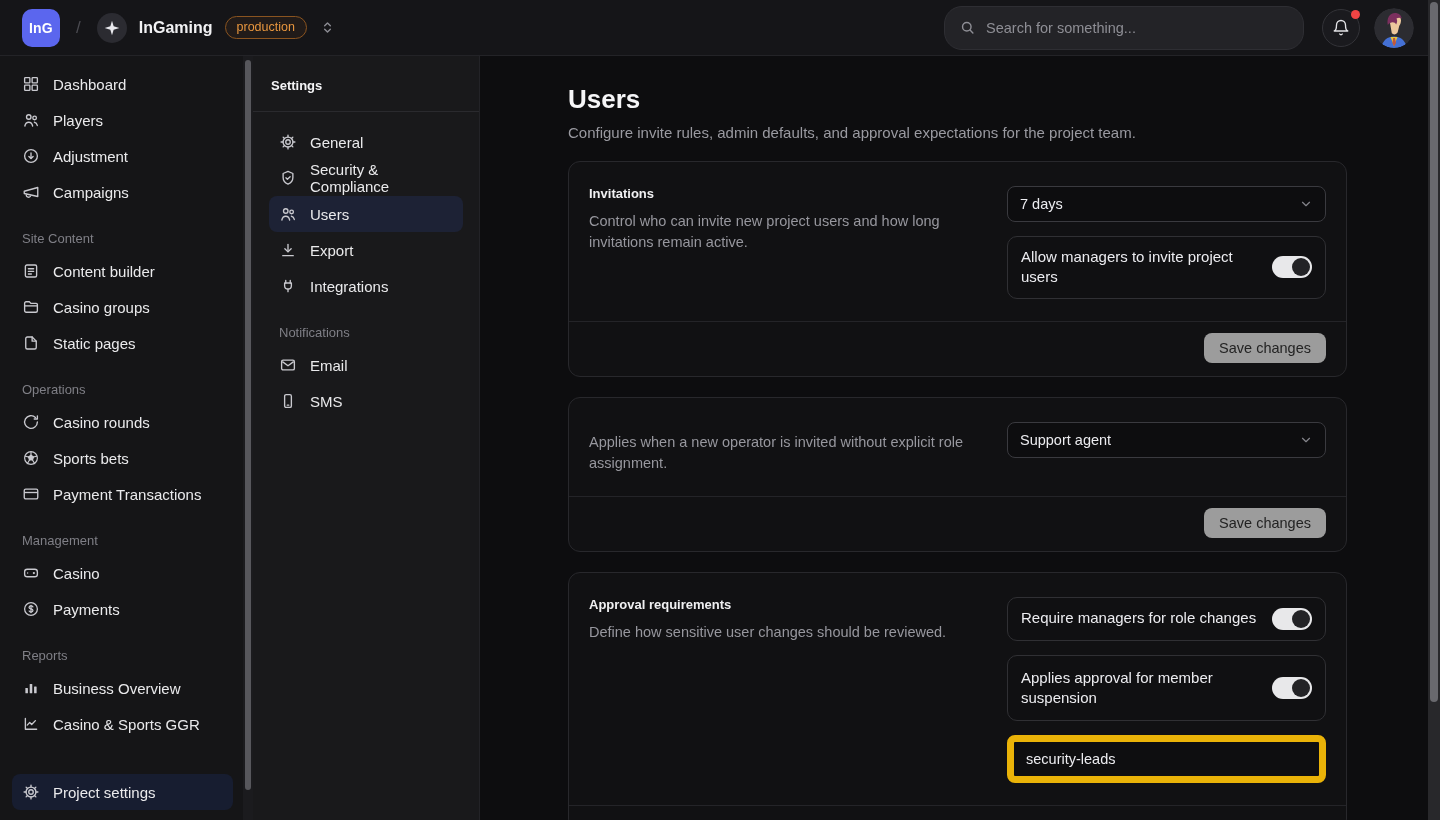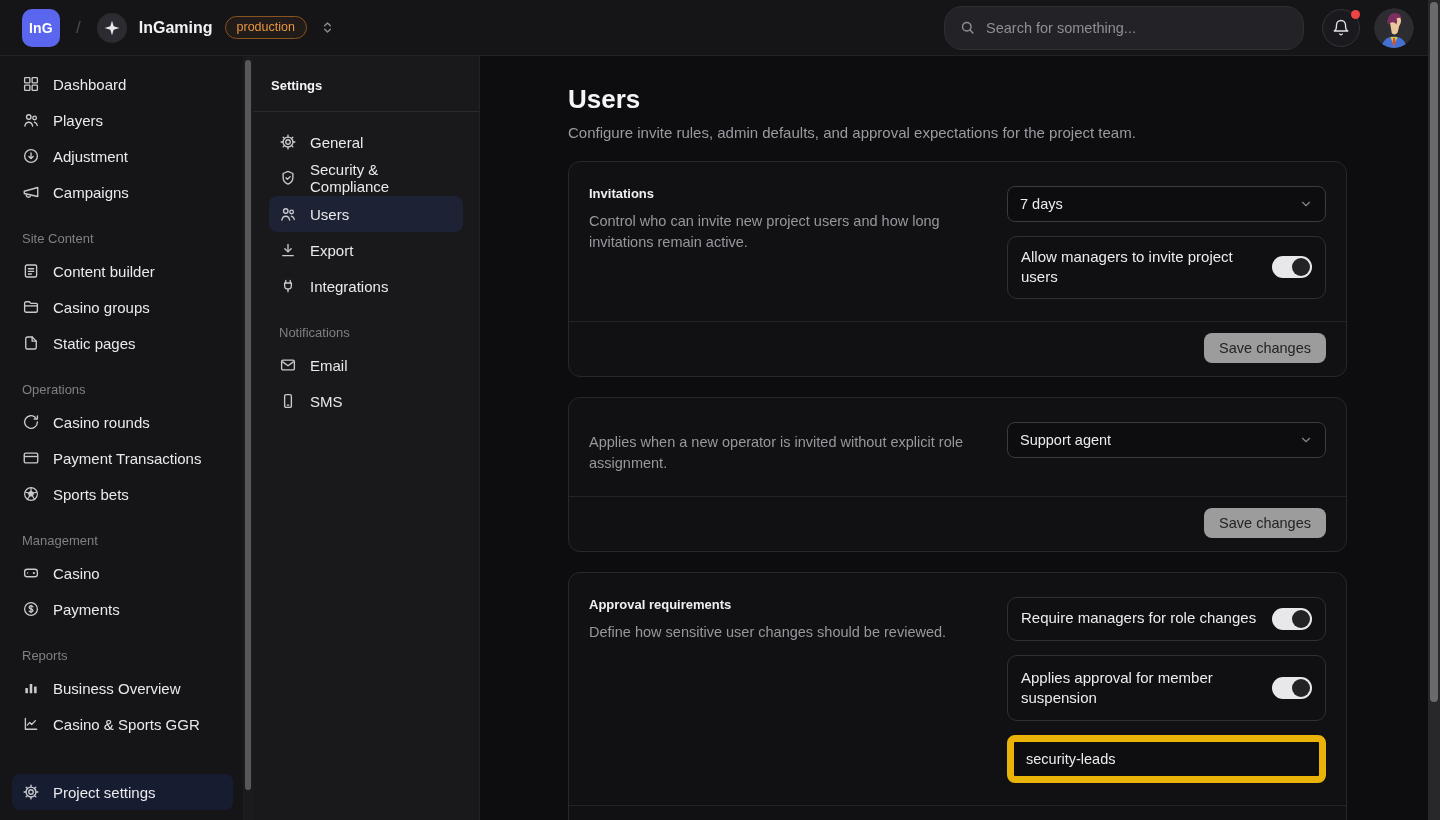--- a/index.html
+++ b/index.html
@@ -247,36 +247,36 @@
       <span class="ic">
           <svg width="18" height="18" viewBox="0 0 24 24" fill="none" stroke="currentColor" stroke-width="1.8" stroke-linecap="round" stroke-linejoin="round">
             <path d="M20.5 12a8.5 8.5 0 1 1-2.6-6.1"></path>
             <path d="M20.5 3.8V8h-4.2"></path>
           </svg>
         </span>
       <span>Casino rounds</span>
     </div>
     <div class="nav-item">
       <span class="ic">
-          <svg width="18" height="18" viewBox="0 0 24 24" fill="none" stroke="currentColor" stroke-width="1.8">
-            <rect x="3" y="5.5" width="18" height="13" rx="2"></rect>
-            <path d="M3 10h18"></path>
-          </svg>
-        </span>
-      <span>Payment Transactions</span>
-    </div>
-    <div class="nav-item">
-      <span class="ic">
           <svg width="18" height="18" viewBox="0 0 24 24" fill="none" stroke="currentColor" stroke-width="1.6" stroke-linecap="round">
             <circle cx="12" cy="12" r="8.5"></circle>
             <path d="M12 8.3 8.7 10.7l1.3 3.9h4l1.3-3.9L12 8.3z" fill="currentColor"></path>
             <path d="M12 3.8v4.5M4.2 9.5l4.5 1.2M19.8 9.5l-4.5 1.2M7 19.6l3-5M17 19.6l-3-5"></path>
           </svg>
         </span>
       <span>Sports bets</span>
+    </div>
+    <div class="nav-item">
+      <span class="ic">
+          <svg width="18" height="18" viewBox="0 0 24 24" fill="none" stroke="currentColor" stroke-width="1.8">
+            <rect x="3" y="5.5" width="18" height="13" rx="2"></rect>
+            <path d="M3 10h18"></path>
+          </svg>
+        </span>
+      <span>Payment Transactions</span>
     </div>
 
     <div class="sec-label">Management</div>
     <div class="nav-item">
       <span class="ic">
           <svg width="18" height="18" viewBox="0 0 24 24" fill="none" stroke="currentColor" stroke-width="1.8" stroke-linecap="round">
             <rect x="3.5" y="7" width="17" height="10" rx="3.5"></rect>
             <circle cx="15.8" cy="12" r="1.5" fill="currentColor" stroke="none"></circle>
             <path d="M7.5 12h.01"></path>
           </svg>

